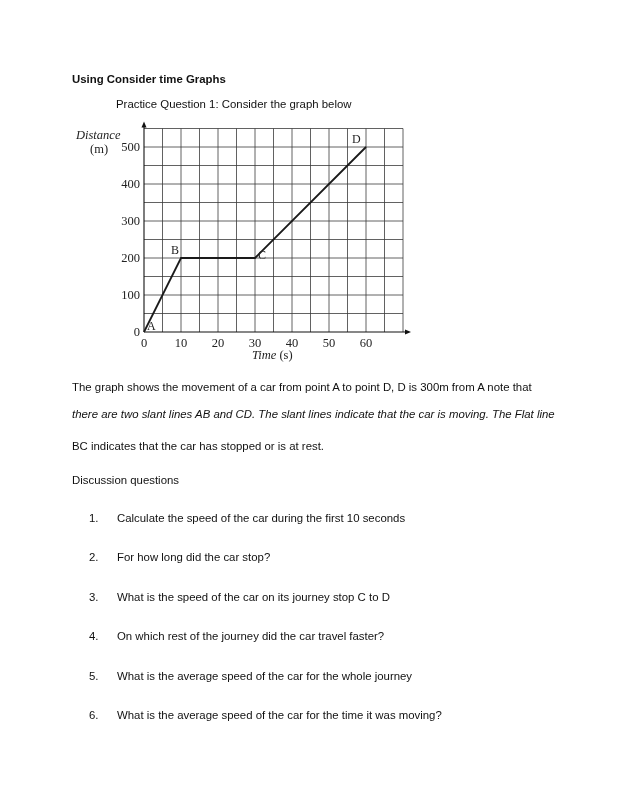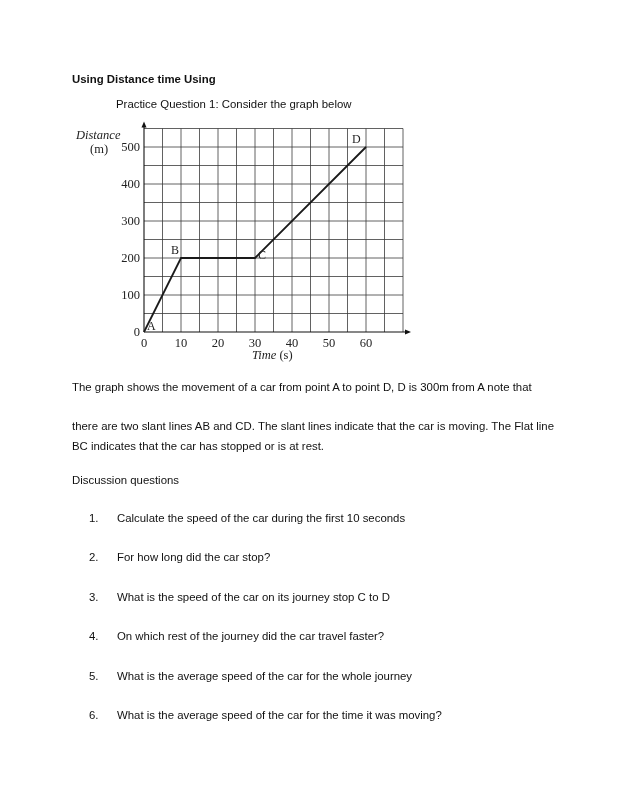--- a/index.html
+++ b/index.html
@@ -10,21 +10,21 @@
     .chart { position: absolute; left: 0; top: 0; }
     .serif { font-family: "Liberation Serif", serif; }
     ol.questions { position: absolute; left: 72px; top: 512px; margin: 0; padding: 0; list-style: none; }
     ol.questions li { position: relative; height: 39.4px; font-size: 11.4px; white-space: nowrap; }
     ol.questions li .num { position: absolute; left: 17px; }
     ol.questions li .q { position: absolute; left: 37px; margin-left: 8px; }
   </style>
 </head>
 <body>
 
-<div class="txt title" style="left:72px; top:73px;">Using Distance time Using</div>
+<div class="txt title" style="left:72px; top:73px;">Using Consider time Graphs</div>
 <div class="txt" style="left:72px; top:98px;padding-left:44px;">Practice Question 1: Consider the graph below</div>
 
 <svg class="chart" width="618" height="380" viewBox="0 0 618 380">
   <g id="grid">
       <line x1="162.5" y1="332" x2="162.5" y2="128.5" stroke="#3a3a3a" stroke-width="0.8"></line>
       <line x1="181" y1="332" x2="181" y2="128.5" stroke="#3a3a3a" stroke-width="0.8"></line>
       <line x1="199.5" y1="332" x2="199.5" y2="128.5" stroke="#3a3a3a" stroke-width="0.8"></line>
       <line x1="218" y1="332" x2="218" y2="128.5" stroke="#3a3a3a" stroke-width="0.8"></line>
       <line x1="236.5" y1="332" x2="236.5" y2="128.5" stroke="#3a3a3a" stroke-width="0.8"></line>
       <line x1="255" y1="332" x2="255" y2="128.5" stroke="#3a3a3a" stroke-width="0.8"></line>
@@ -77,21 +77,21 @@
     </g>
   <g id="plabels" font-family="Liberation Serif, serif" font-size="12" fill="#222">
       <text x="147" y="330">A</text>
       <text x="171" y="254">B</text>
       <text x="258" y="259">C</text>
       <text x="352" y="143">D</text>
     </g>
 </svg>
 
 <div class="txt" style="left:72px; top:381px;">The graph shows the movement of a car from point A to point D, D is 300m from A note that</div>
-<div class="txt" style="left:72px; top:420px;">there are two slant lines AB and CD. The slant lines indicate that the car is moving. The Flat line</div>
+<div class="txt" style="left:72px; top:408px;font-style:italic;">there are two slant lines AB and CD. The slant lines indicate that the car is moving. The Flat line</div>
 <div class="txt" style="left:72px; top:440px;">BC indicates that the car has stopped or is at rest.</div>
 
 <div class="txt" style="left:72px; top:474px;">Discussion questions</div>
 
 <ol class="questions">
   <li>
       <span class="num">1.</span>
       <span class="q">Calculate the speed of the car during the first 10 seconds</span>
     </li>
   <li>

